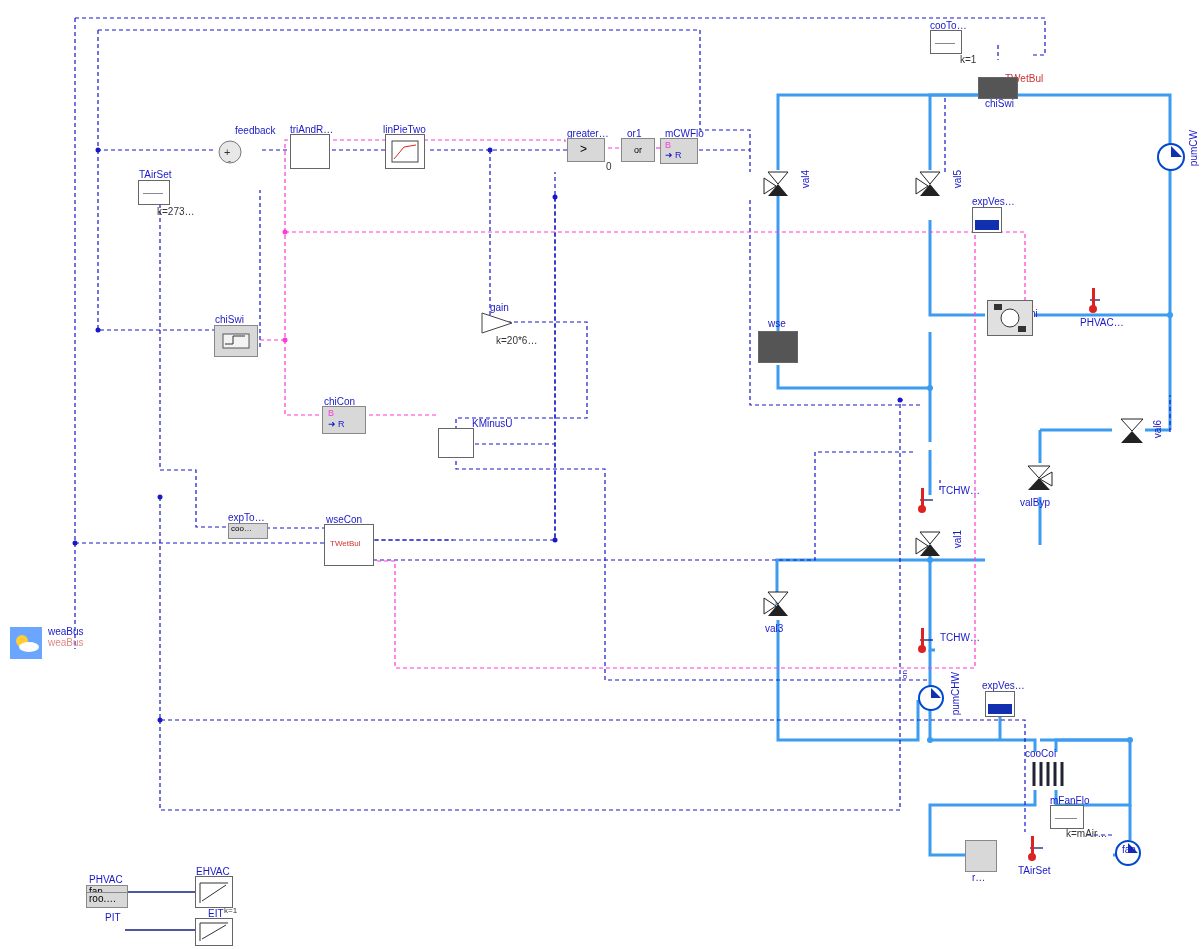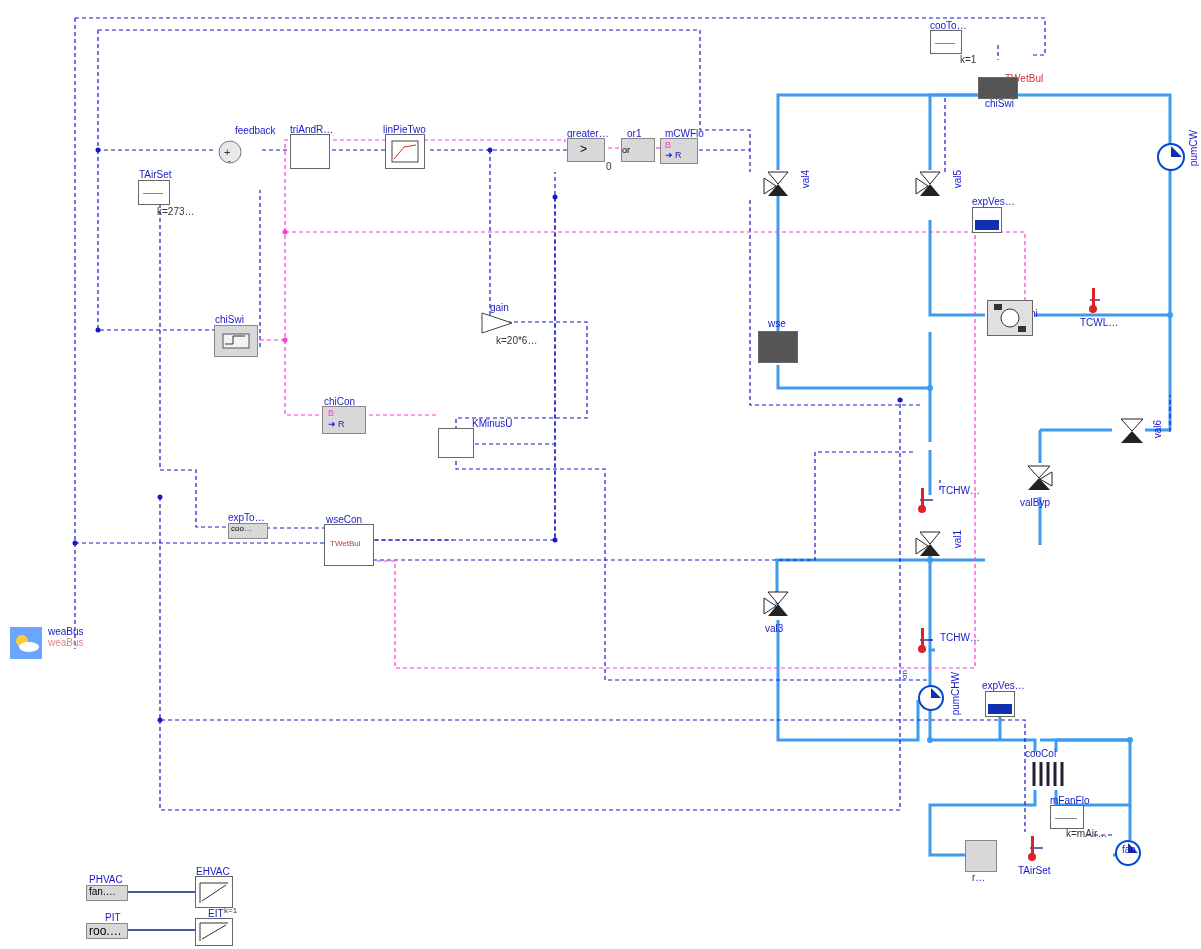--- a/index.html
+++ b/index.html
@@ -192,21 +192,21 @@
       </svg>
 </div>
 
 <span class="lbl" style="left:567px;top:128px">greater…</span>
 <div class="block block-gray" style="left:567px;top:138px;width:36px;height:22px">
   <span style="position:absolute;left:12px;top:3px;font-size:12px">&gt;</span>
 </div>
 <span class="lbl lbl-black" style="left:582px;top:161px">0</span>
 
 <span class="lbl" style="left:627px;top:128px">or1</span>
-<div class="block block-gray" style="left:621px;top:138px;width:32px;height:22px;font-size:9px;text-align:left;line-height:22px"><span>or</span></div>
+<div class="block block-gray" style="left:621px;top:138px;width:32px;height:22px;font-size:9px;text-align:center;line-height:22px"><span>or</span></div>
 
 <span class="lbl" style="left:665px;top:128px">mCWFlo</span>
 <div class="block block-gray" style="left:660px;top:138px;width:36px;height:24px">
   <span style="position:absolute;left:4px;top:1px;color:#ff3ad5;font-size:9px">B</span>
   <span style="position:absolute;left:4px;top:11px;color:#1818c8;font-size:9px">➜ R</span>
 </div>
 
 <span class="lbl" style="left:930px;top:20px">cooTo…</span>
 <div class="block block-white" style="left:930px;top:30px;width:30px;height:22px">
   <div style="position:absolute;left:4px;top:12px;width:20px;height:1px;background:#888"></div>
@@ -238,21 +238,21 @@
 
 <span class="lbl" style="left:972px;top:196px">expVes…</span>
 <div class="block" style="left:972px;top:207px;width:28px;height:24px;background:#fff">
   <div style="position:absolute;left:2px;top:12px;right:2px;bottom:2px;background:#1030b0"></div>
 </div>
 
 <svg style="position:absolute;left:1083px;top:285px" width="22" height="30">
   <rect x="9" y="3" width="3" height="20" fill="#d22"></rect>
       <circle cx="10" cy="24" r="4" fill="#d22"></circle>
 </svg>
-<span class="lbl" style="left:1080px;top:317px">TCWL…</span>
+<span class="lbl" style="left:1080px;top:317px">PHVAC…</span>
 
 <span class="lbl" style="left:215px;top:314px">chiSwi</span>
 <div class="block block-gray" style="left:214px;top:325px;width:42px;height:30px">
   <svg width="42" height="30">
         <rect x="8" y="8" width="26" height="14" fill="#f3f3f3" stroke="#555"></rect>
         <polyline points="10,18 18,18 18,10 30,10" fill="none" stroke="#333"></polyline>
       </svg>
 </div>
 
 <span class="lbl" style="left:490px;top:302px">gain</span>
@@ -377,21 +377,21 @@
 <span class="lbl" style="left:196px;top:866px">EHVAC</span>
 <div class="block block-white" style="left:195px;top:876px;width:36px;height:30px">
   <svg width="36" height="30">
         <polyline points="4,26 4,6 32,6" fill="none" stroke="#333"></polyline>
         <line x1="6" y1="24" x2="30" y2="8" stroke="#333"></line>
       </svg>
 </div>
 <span class="lbl lbl-black" style="left:200px;top:906px;font-size:8px">k=1</span>
 
 <span class="lbl" style="left:105px;top:912px">PIT</span>
-<div class="block block-gray" style="left:86px;top:923px;width:38px;height:14px;font-size:12px;padding-left:2px"><span>roo.…</span></div>
+<div class="block block-gray" style="left:86px;top:892px;width:38px;height:14px;font-size:10px;padding-left:2px"><span>roo.…</span></div>
 <span class="lbl" style="left:208px;top:908px">EIT</span>
 <div class="block block-white" style="left:195px;top:918px;width:36px;height:26px">
   <svg width="36" height="26">
         <polyline points="4,22 4,4 32,4" fill="none" stroke="#333"></polyline>
         <line x1="6" y1="20" x2="30" y2="6" stroke="#333"></line>
       </svg>
 </div>
 
 </div>
 

